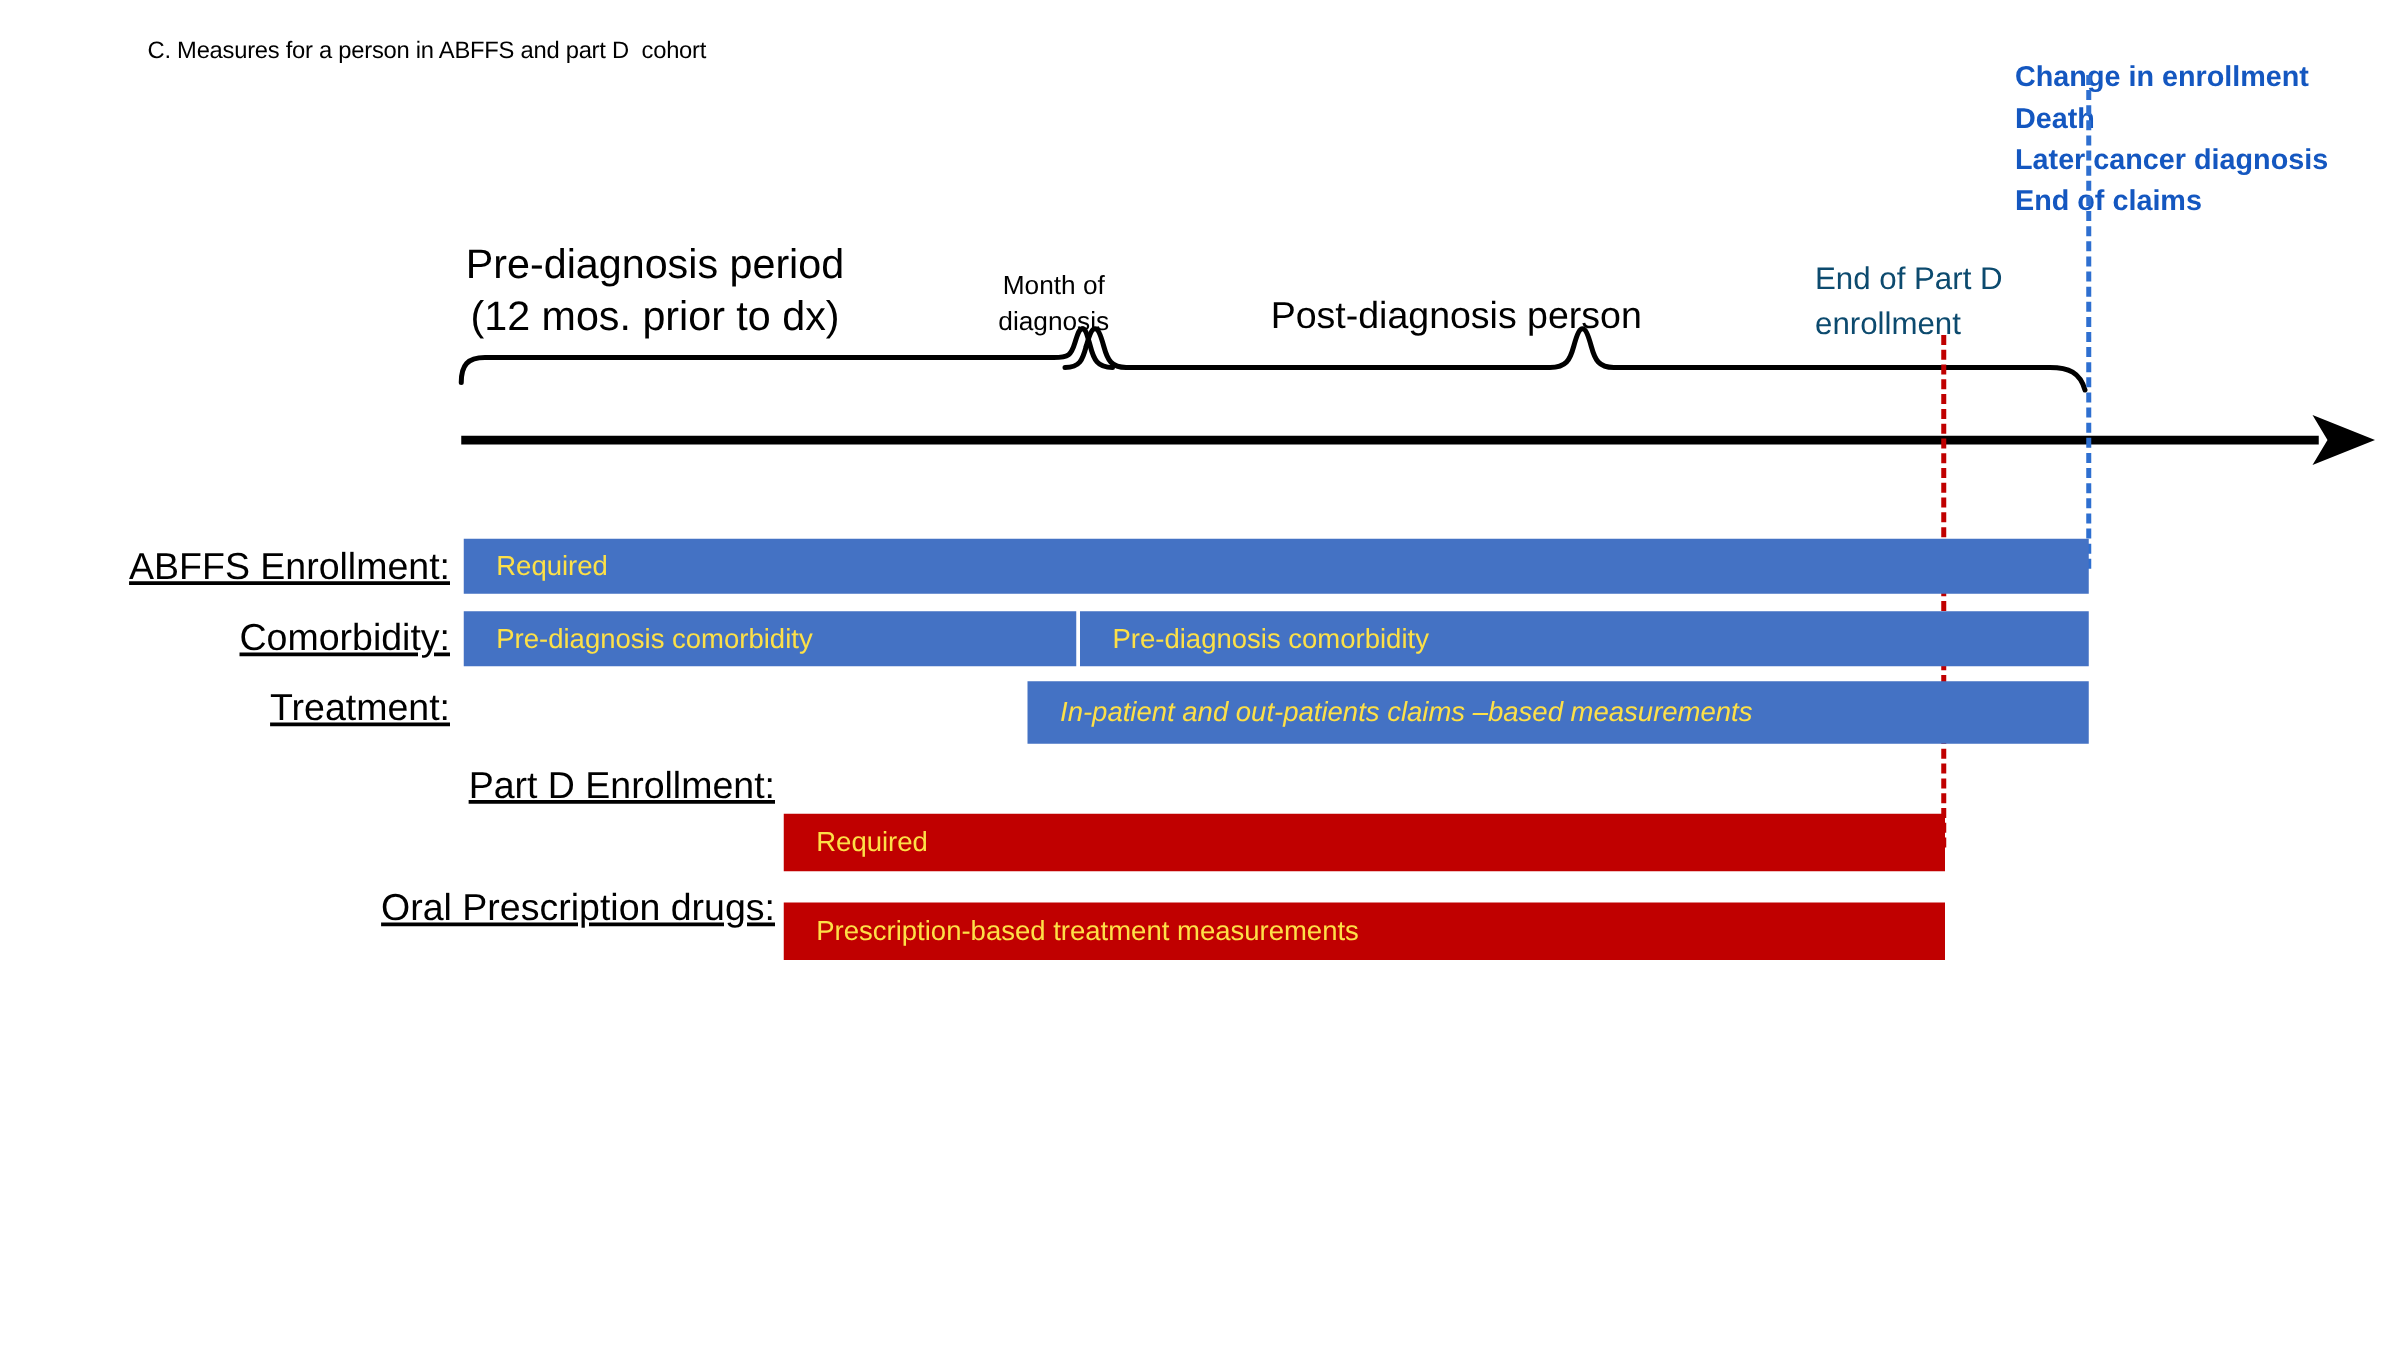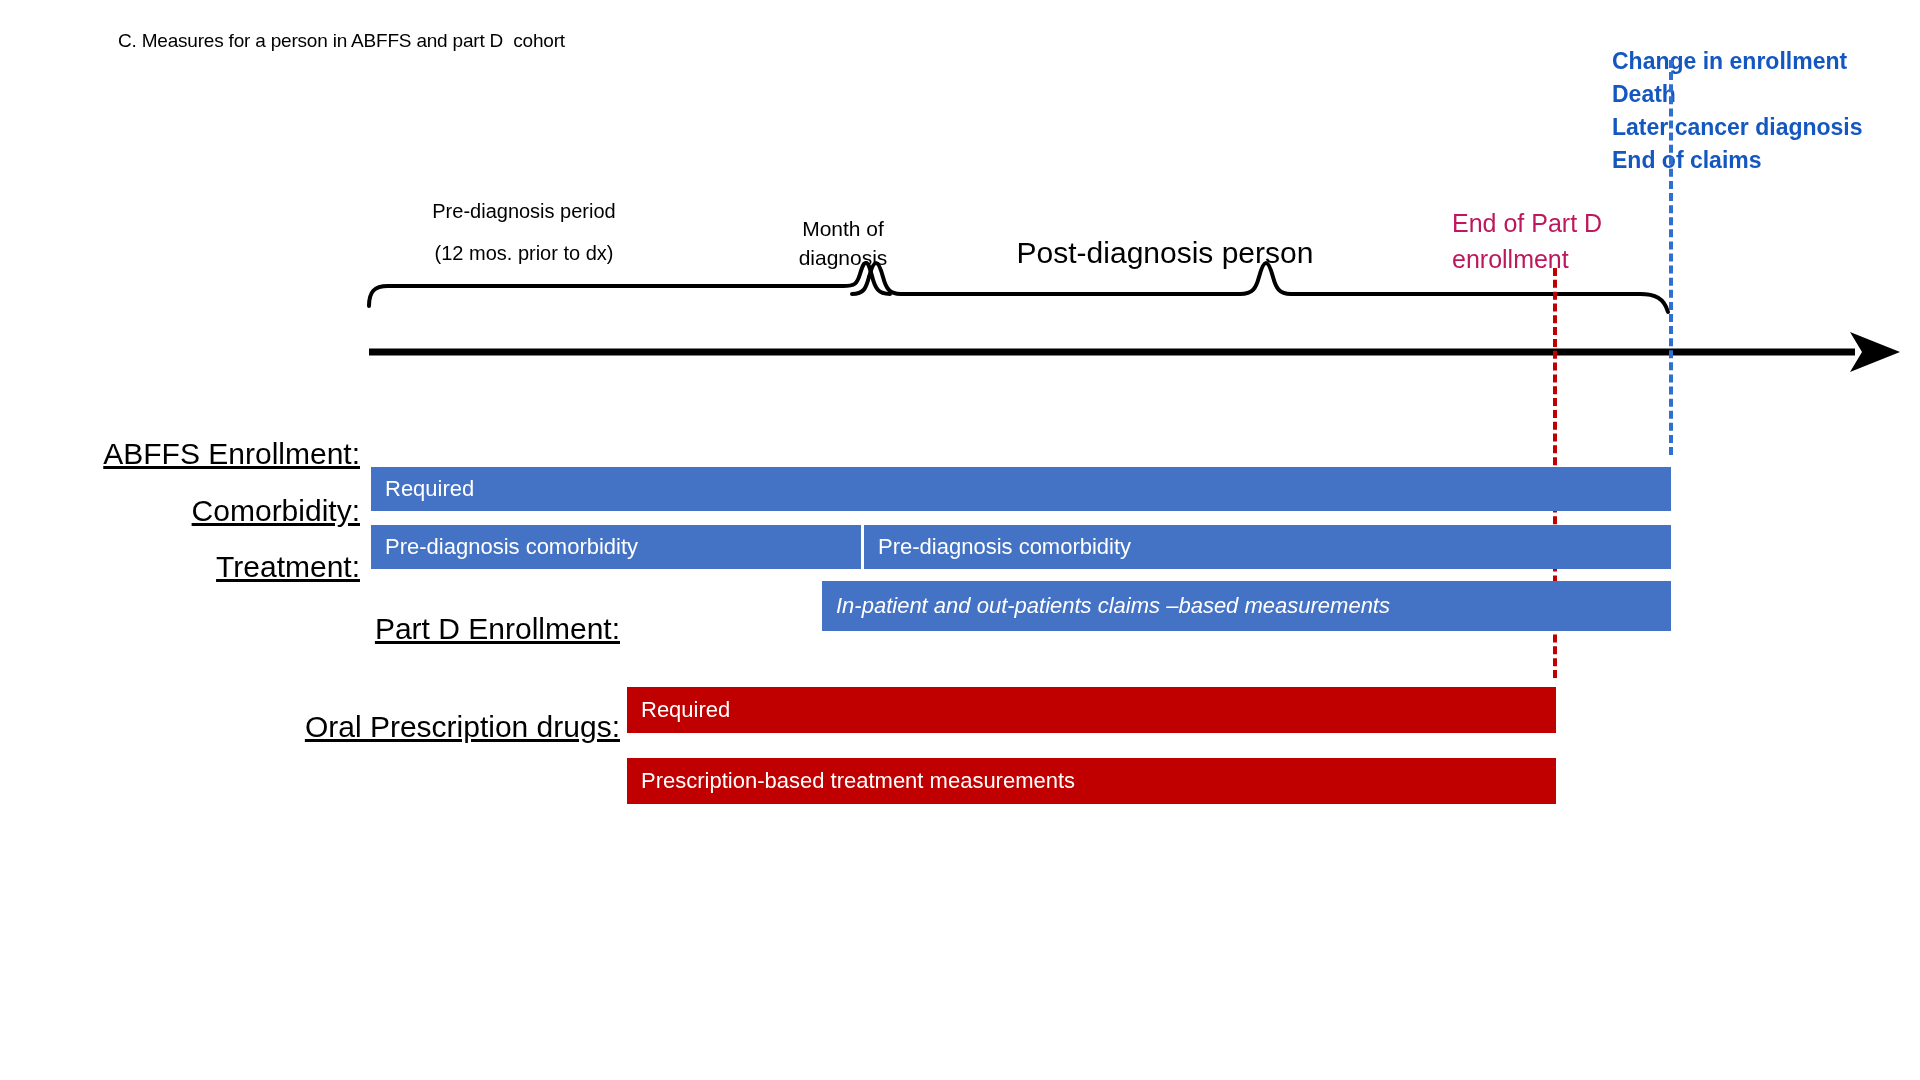--- a/index.html
+++ b/index.html
@@ -53,40 +53,40 @@
   #endpoint-block .sub {
     display: block;
     padding-left: 72px;
   }
 
   
   #partd-end-label {
     position: absolute;
     left: 1452px;
     top: 205px;
-    color: #be185d;
+    color: #0c4a6e;
     font-size: 25px;
     line-height: 36px;
     font-weight: 400;
     white-space: pre-line;
     width: 190px;
   }
 
   
   .period-label {
     position: absolute;
     text-align: center;
     color: #000;
     white-space: pre-line;
   }
   #label-pre {
     left: 356px;
     top: 190px;
     width: 336px;
-    font-size: 20px;
+    font-size: 33px;
     line-height: 42px;
   }
   #label-month {
     left: 778px;
     top: 214px;
     width: 130px;
     font-size: 21px;
     line-height: 29px;
   }
   #label-post {
@@ -117,26 +117,25 @@
   #lbl-comorb  { left: 20px;  top: 494px; width: 340px; }
   #lbl-treat   { left: 20px;  top: 550px; width: 340px; }
   #lbl-partd   { left: 180px; top: 612px; width: 440px; }
   #lbl-oral    { left: 140px; top: 710px; width: 480px; }
 
   
   .bar {
     position: absolute;
     display: flex;
     align-items: center;
-    color: #ffffff;
+    color: #fde047;
     font-size: 22px;
     box-sizing: border-box;
-    padding-left: 14px;
+    padding-left: 26px;
     white-space: nowrap;
-    margin-top: 36px;
   }
   .bar.blue { background: #4472C4; }
   .bar.red  { background: #C00000; }
 
   #bar-abffs       { left: 371px; top: 431px; width: 1300px; height: 44px; }
   #bar-comorb-1    { left: 371px; top: 489px; width: 490px; height: 44px; }
   #bar-comorb-2    { left: 864px; top: 489px; width: 807px; height: 44px; }
   #bar-treatment   { left: 822px; top: 545px; width: 849px; height: 50px; font-style: italic; }
   #bar-partd       { left: 627px; top: 651px; width: 929px; height: 46px; }
   #bar-oral        { left: 627px; top: 722px; width: 929px; height: 46px; }

